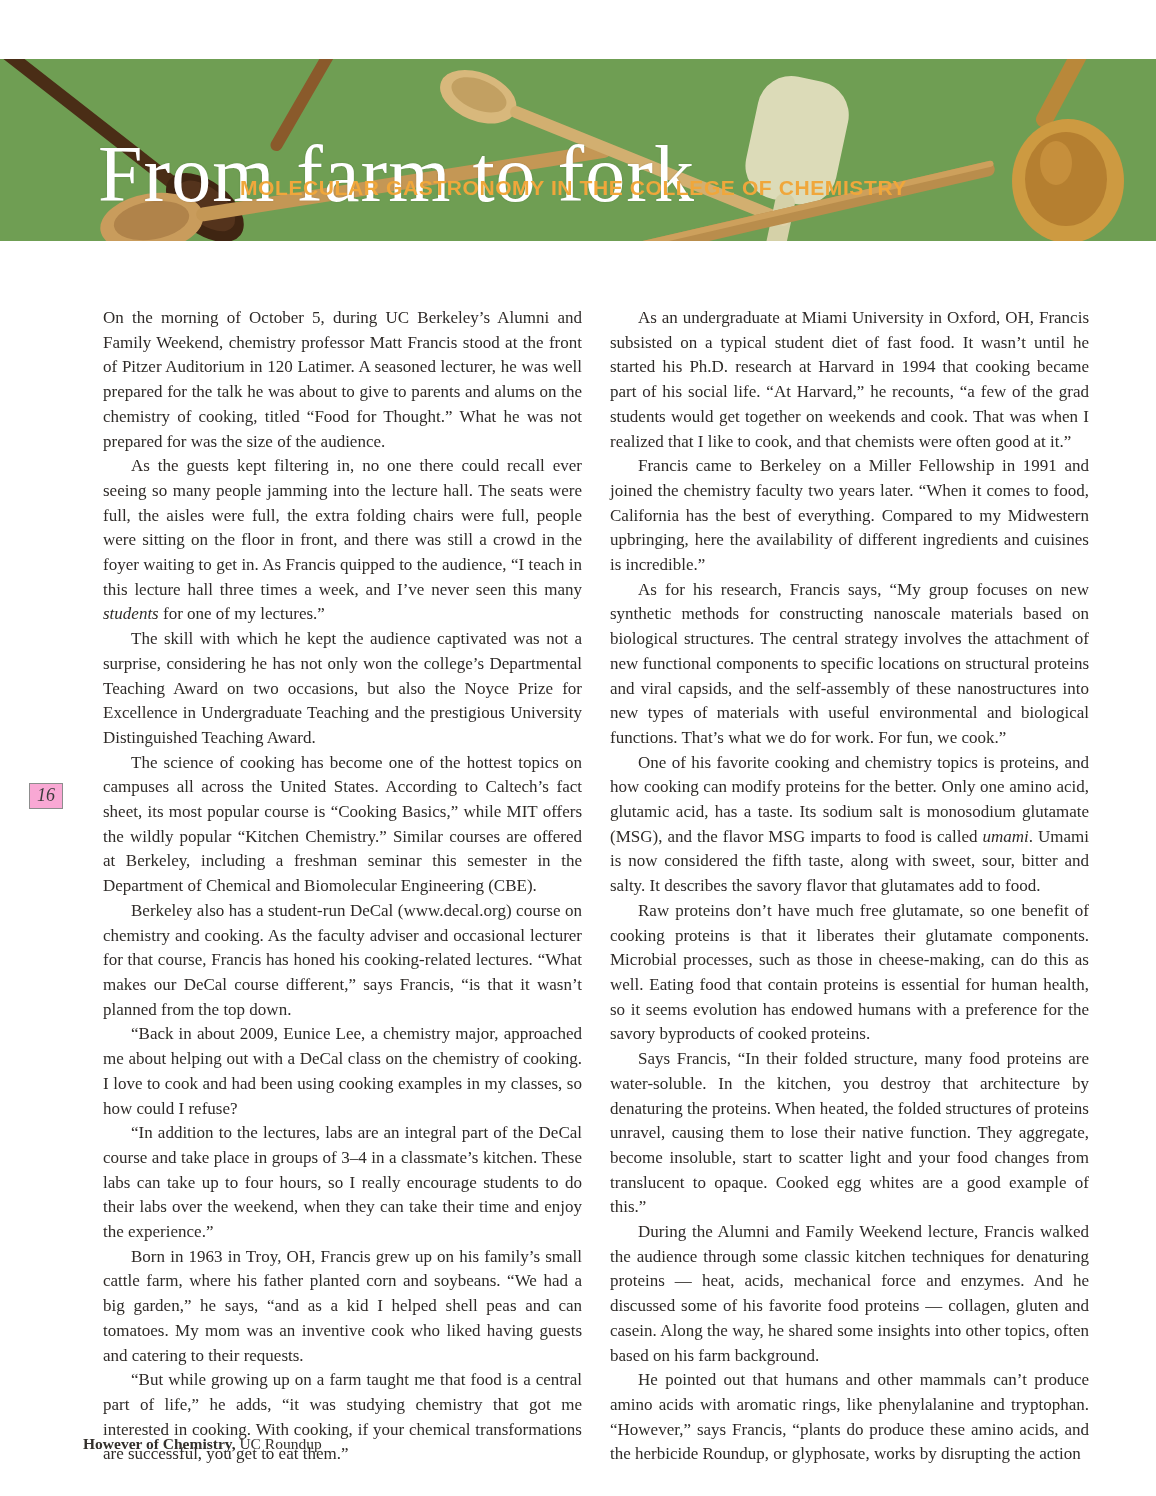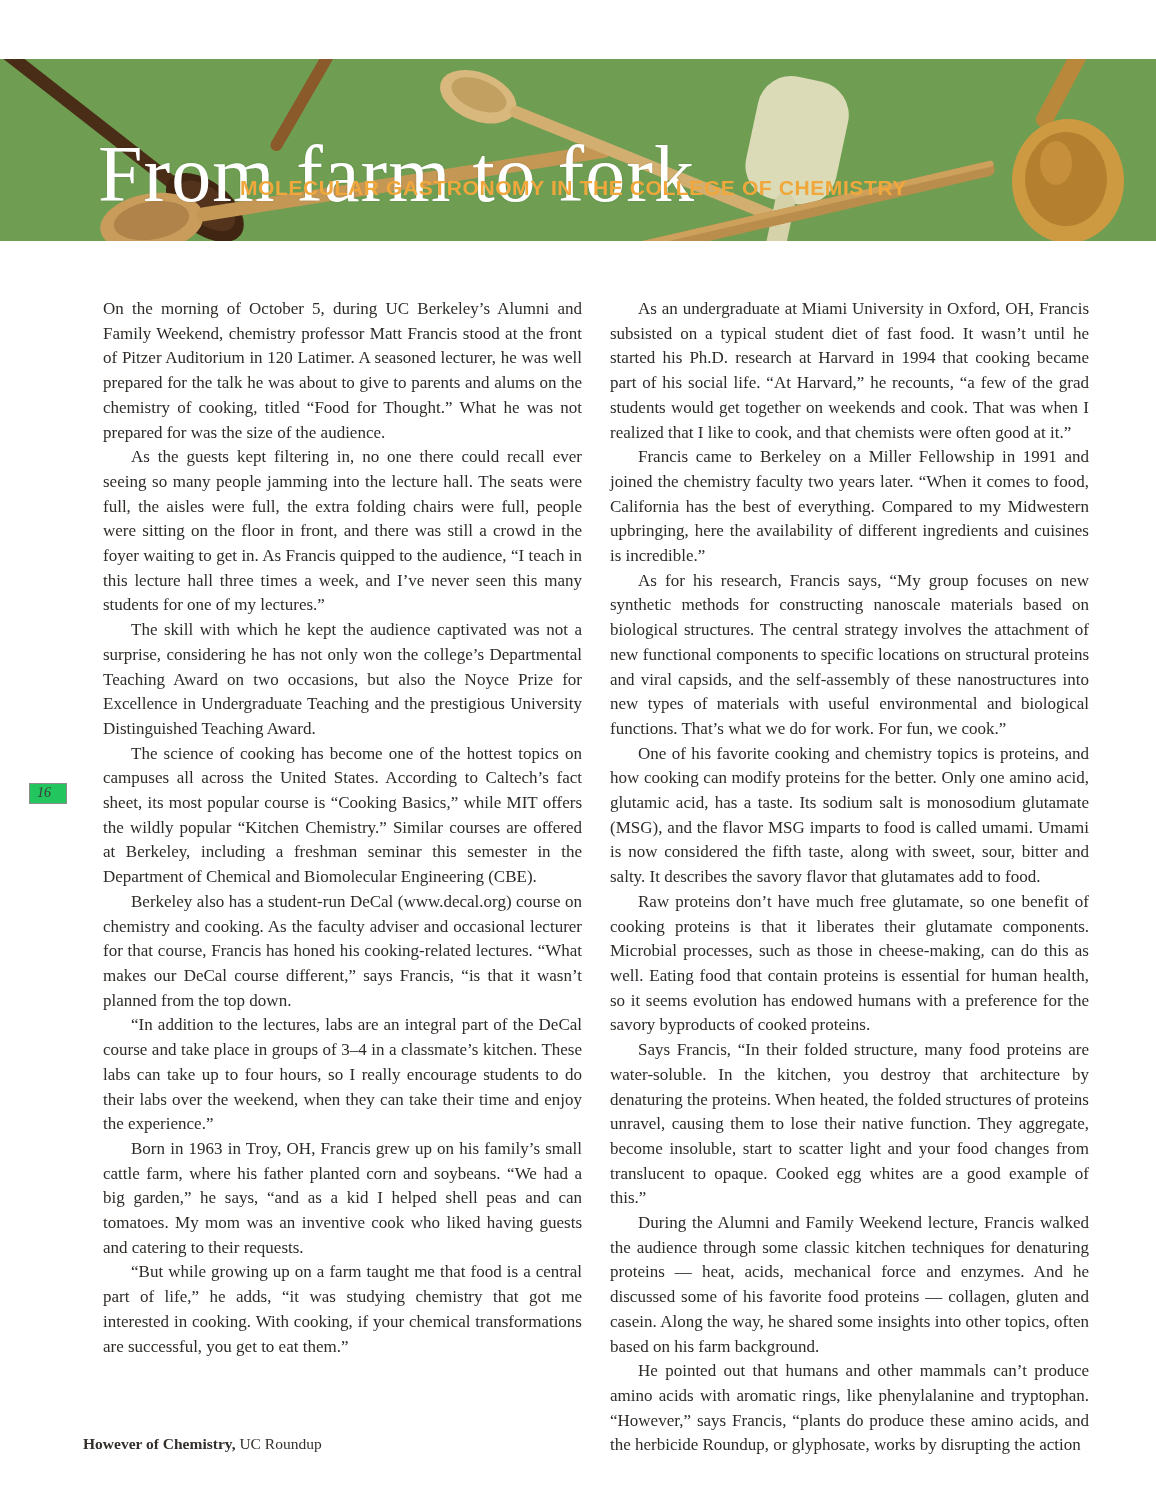--- a/index.html
+++ b/index.html
@@ -48,47 +48,47 @@
     font-size: 21px;
     font-weight: 700;
     letter-spacing: 0.6px;
     color: #f0a73b;
   }
 
   
   .columns {
     position: absolute;
     left: 103px;
-    top: 293px;
+    top: 302px;
     width: 986px;
     display: flex;
     gap: 28px;
   }
   .col { width: 479px; }
   .para {
     margin: 0;
     font-size: 17px;
     line-height: 24.7px;
     text-align: justify;
     color: #2f2b28;
   }
   .para.indent { text-indent: 28px; }
-  .ital { }
+  .ital { font-style: italic; }
 
   
   .page-number {
     position: absolute;
     left: 29px;
     top: 779px;
     border: 1px solid #8d8d8d;
-    padding: 1px 15px 2px 7px;
-    font-size: 14px;
+    padding: 1px 7px 2px 7px;
+    font-size: 18px;
     font-style: italic;
     color: #3a3a3a;
-    background: #22c55e;
+    background: #f9a8d4;
   }
 
   
   .footer {
     position: absolute;
     left: 83px;
     top: 1431px;
     font-size: 15.5px;
     color: #33302c;
   }
@@ -144,20 +144,21 @@
   <h1 class="title">From farm to fork</h1>
   <div class="subtitle">MOLECULAR GASTRONOMY IN THE COLLEGE OF CHEMISTRY</div>
 
   <div class="columns">
     <div class="col">
         <p class="para"><span>On the morning of October 5, during UC Berkeley’s Alumni and Family Weekend, chemistry professor Matt Francis stood at the front of Pitzer Auditorium in 120 Latimer. A seasoned lecturer, he was well prepared for the talk he was about to give to parents and alums on the chemistry of cooking, titled “Food for Thought.” What he was not prepared for was the size of the audience.</span></p>
         <p class="para indent"><span>As the guests kept filtering in, no one there could recall ever seeing so many people jamming into the lecture hall. The seats were full, the aisles were full, the extra folding chairs were full, people were sitting on the floor in front, and there was still a crowd in the foyer waiting to get in. As Francis quipped to the audience, “I teach in this lecture hall three times a week, and I’ve never seen this many </span><span class="ital">students</span><span> for one of my lectures.”</span></p>
         <p class="para indent"><span>The skill with which he kept the audience captivated was not a surprise, considering he has not only won the college’s Departmental Teaching Award on two occasions, but also the Noyce Prize for Excellence in Undergraduate Teaching and the prestigious University Distinguished Teaching Award.</span></p>
         <p class="para indent"><span>The science of cooking has become one of the hottest topics on campuses all across the United States. According to Caltech’s fact sheet, its most popular course is “Cooking Basics,” while MIT offers the wildly popular “Kitchen Chemistry.” Similar courses are offered at Berkeley, including a freshman seminar this semester in the Department of Chemical and Biomolecular Engineering (CBE).</span></p>
         <p class="para indent"><span>Berkeley also has a student-run DeCal (www.decal.org) course on chemistry and cooking. As the faculty adviser and occasional lecturer for that course, Francis has honed his cooking-related lectures. “What makes our DeCal course different,” says Francis, “is that it wasn’t planned from the top down.</span></p>
+        <p class="para indent"><span>“Back in about 2009, Eunice Lee, a chemistry major, approached me about helping out with a DeCal class on the chemistry of cooking. I love to cook and had been using cooking examples in my classes, so how could I refuse?</span></p>
         <p class="para indent"><span>“In addition to the lectures, labs are an integral part of the DeCal course and take place in groups of 3–4 in a classmate’s kitchen. These labs can take up to four hours, so I really encourage students to do their labs over the weekend, when they can take their time and enjoy the experience.”</span></p>
         <p class="para indent"><span>Born in 1963 in Troy, OH, Francis grew up on his family’s small cattle farm, where his father planted corn and soybeans. “We had a big garden,” he says, “and as a kid I helped shell peas and can tomatoes. My mom was an inventive cook who liked having guests and catering to their requests.</span></p>
         <p class="para indent"><span>“But while growing up on a farm taught me that food is a central part of life,” he adds, “it was studying chemistry that got me interested in cooking. With cooking, if your chemical transformations are successful, you get to eat them.”</span></p>
       </div>
     <div class="col">
         <p class="para indent"><span>As an undergraduate at Miami University in Oxford, OH, Francis subsisted on a typical student diet of fast food. It wasn’t until he started his Ph.D. research at Harvard in 1994 that cooking became part of his social life. “At Harvard,” he recounts, “a few of the grad students would get together on weekends and cook. That was when I realized that I like to cook, and that chemists were often good at it.”</span></p>
         <p class="para indent"><span>Francis came to Berkeley on a Miller Fellowship in 1991 and joined the chemistry faculty two years later. “When it comes to food, California has the best of everything. Compared to my Midwestern upbringing, here the availability of different ingredients and cuisines is incredible.”</span></p>
         <p class="para indent"><span>As for his research, Francis says, “My group focuses on new synthetic methods for constructing nanoscale materials based on biological structures. The central strategy involves the attachment of new functional components to specific locations on structural proteins and viral capsids, and the self-assembly of these nanostructures into new types of materials with useful environmental and biological functions. That’s what we do for work. For fun, we cook.”</span></p>
         <p class="para indent"><span>One of his favorite cooking and chemistry topics is proteins, and how cooking can modify proteins for the better. Only one amino acid, glutamic acid, has a taste. Its sodium salt is monosodium glutamate (MSG), and the flavor MSG imparts to food is called </span><span class="ital">umami</span><span>. Umami is now considered the fifth taste, along with sweet, sour, bitter and salty. It describes the savory flavor that glutamates add to food.</span></p>
         <p class="para indent"><span>Raw proteins don’t have much free glutamate, so one benefit of cooking proteins is that it liberates their glutamate components. Microbial processes, such as those in cheese-making, can do this as well. Eating food that contain proteins is essential for human health, so it seems evolution has endowed humans with a preference for the savory byproducts of cooked proteins.</span></p>

